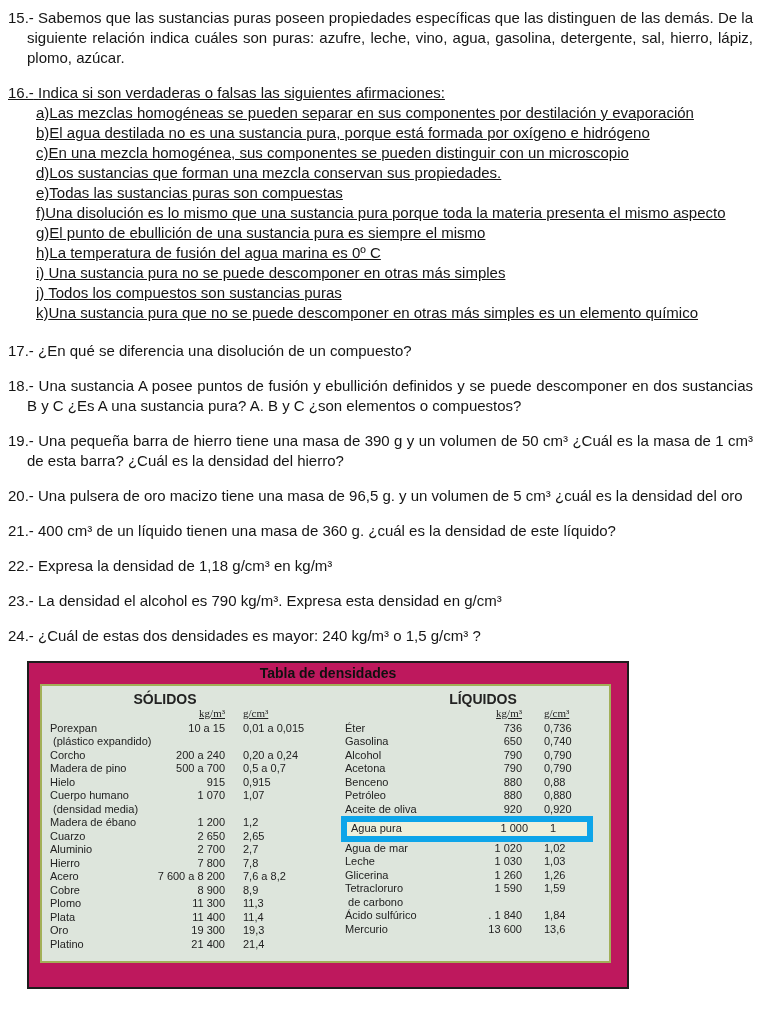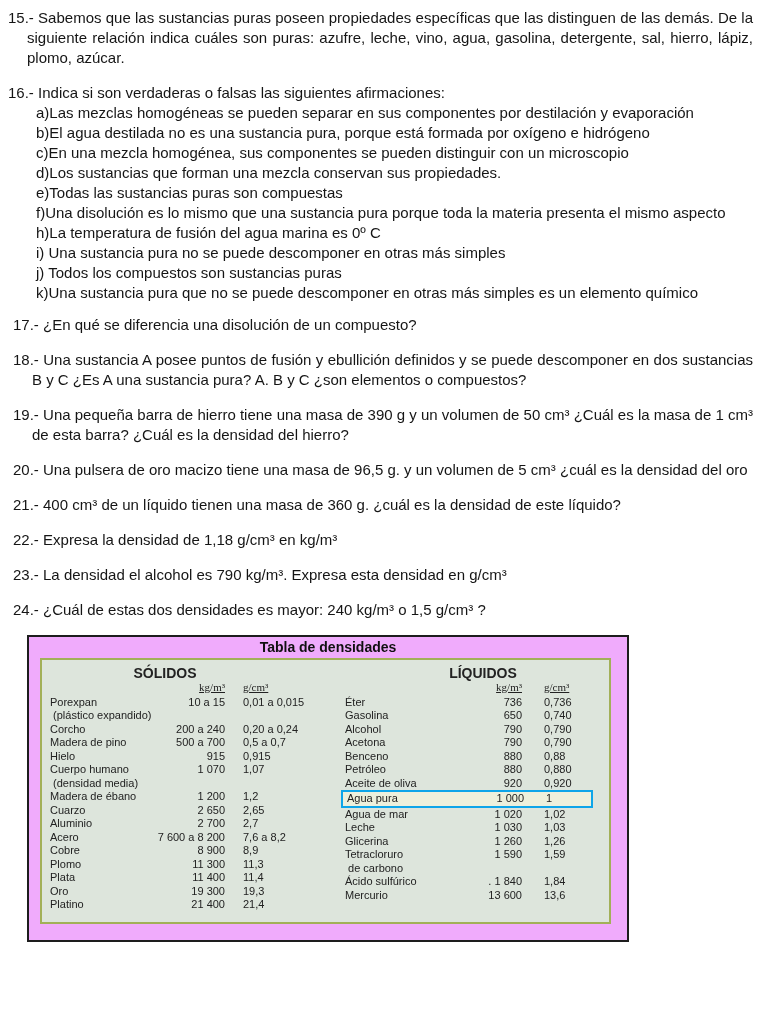--- a/index.html
+++ b/index.html
@@ -10,33 +10,33 @@
     font-family:"Liberation Sans","DejaVu Sans",sans-serif;
     font-size:15px;line-height:20px;color:#151515;
     padding:8px 8px 0 8px;box-sizing:border-box;
     overflow:hidden;
   }
   .question{
     padding-left:19px;text-indent:-19px;
     text-align:justify;
     margin:0 0 15px 0;
   }
-  .qlater{margin-left:5px;}
+  .qlater{}
   .qnum{white-space:nowrap;}
   .items{margin-top:0;}
   .item{
     padding-left:46px;text-indent:-18px;
     text-align:justify;
   }
   
   .tbl-outer{
     width:598px;margin:14px 0 0 19px;
     border:2px solid #1d1d1d;
-    background:#f0abfc;
-    padding:2px 0 12px 0;
+    background:#be185d;
+    padding:2px 0 20px 0;
   }
   .tbl-title{
     text-align:center;font-weight:bold;font-size:14px;line-height:17px;color:#101010;
   }
   .tbl-panel{
     margin:2px 16px 4px 11px;
     border:2px solid #a2b058;
     background:#dde5dc;
     display:flex;
     padding:6px 6px 10px 8px;
@@ -52,48 +52,49 @@
   .col-solids .c-kg{flex:0 0 85px;text-align:right;white-space:nowrap;}
   .col-solids .c-g{flex:1 1 auto;padding-left:18px;white-space:nowrap;}
   .col-liquids .c-name{flex:0 0 115px;}
   .col-liquids .c-kg{flex:0 0 62px;text-align:right;white-space:nowrap;}
   .col-liquids .c-g{flex:1 1 auto;padding-left:22px;white-space:nowrap;}
   .unit{ text-decoration:underline; }
   .unit-row{margin-bottom:1px;font-family:Liberation Serif, serif;}
   
   .col-liquids div.t-row:nth-of-type(8){
     background:#edf0dc;
-    border:2px solid #0ea5e9;
+    border:6px solid #0ea5e9;
     margin:0 10px 0 -4px;
     padding-left:4px;
   }
 </style>
 </head>
 <body>
 
 <div class="sheet">
 
   <div class="question"><span class="qnum">15.-</span> <span>Sabemos que las sustancias puras poseen propiedades específicas que las distinguen de las demás. De la siguiente relación indica cuáles son puras: azufre, leche, vino, agua, gasolina, detergente, sal, hierro, lápiz, plomo, azúcar.</span></div>
 
-  <div style="margin-bottom:12px;">
+  <div style="margin-bottom:18px;text-decoration:underline;">
     <div class="question" style="margin-bottom:0;"><span class="qnum">16.-</span> <span>Indica si son verdaderas o falsas las siguientes afirmaciones:</span></div>
     <div class="items">
 
         <div class="item"><span>a)</span><span>Las mezclas homogéneas se pueden separar en sus componentes por destilación y evaporación</span></div>
 
         <div class="item"><span>b)</span><span>El agua destilada no es una sustancia pura, porque está formada por oxígeno e hidrógeno</span></div>
 
         <div class="item"><span>c)</span><span>En una mezcla homogénea, sus componentes se pueden distinguir con un microscopio</span></div>
 
         <div class="item"><span>d)</span><span>Los sustancias que forman una mezcla conservan sus propiedades.</span></div>
 
         <div class="item"><span>e)</span><span>Todas las sustancias puras son compuestas</span></div>
 
         <div class="item"><span>f)</span><span>Una disolución es lo mismo que una sustancia pura porque toda la materia presenta el mismo aspecto</span></div>
 
+        <div class="item"><span>g)</span><span>El punto de ebullición de una sustancia pura es siempre el mismo</span></div>
 
         <div class="item"><span>h)</span><span>La temperatura de fusión del agua marina es 0º C</span></div>
 
         <div class="item"><span>i) </span><span>Una sustancia pura no se puede descomponer en otras más simples</span></div>
 
         <div class="item"><span>j) </span><span>Todos los compuestos son sustancias puras</span></div>
 
         <div class="item"><span>k)</span><span>Una sustancia pura que no se puede descomponer en otras más simples es un elemento químico</span></div>
       </div>
   </div>
@@ -180,20 +181,25 @@
               <span class="c-kg">2 650</span>
               <span class="c-g">2,65</span>
             </div>
 
             <div class="t-row">
               <span class="c-name">Aluminio</span>
               <span class="c-kg">2 700</span>
               <span class="c-g">2,7</span>
             </div>
 
+            <div class="t-row">
+              <span class="c-name">Hierro</span>
+              <span class="c-kg">7 800</span>
+              <span class="c-g">7,8</span>
+            </div>
 
             <div class="t-row">
               <span class="c-name">Acero</span>
               <span class="c-kg">7 600 a 8 200</span>
               <span class="c-g">7,6 a 8,2</span>
             </div>
 
             <div class="t-row">
               <span class="c-name">Cobre</span>
               <span class="c-kg">8 900</span>

